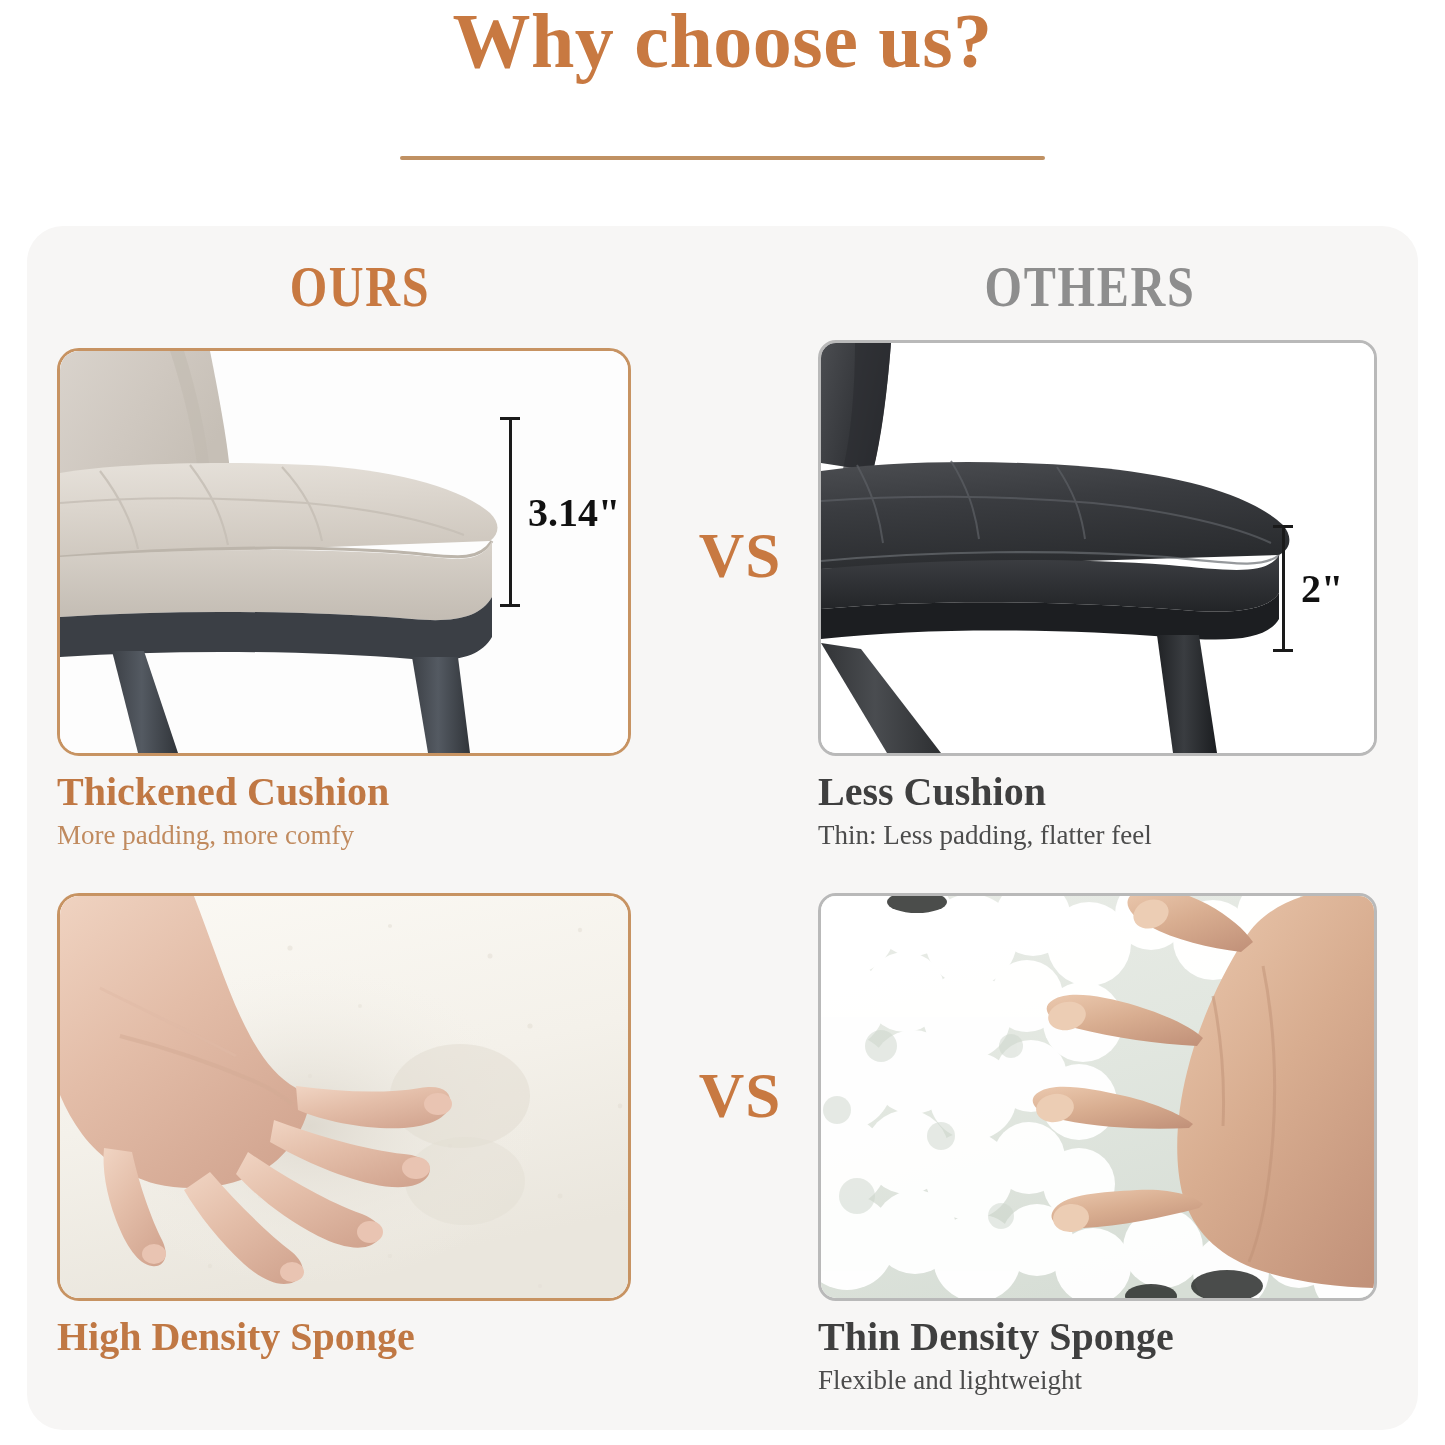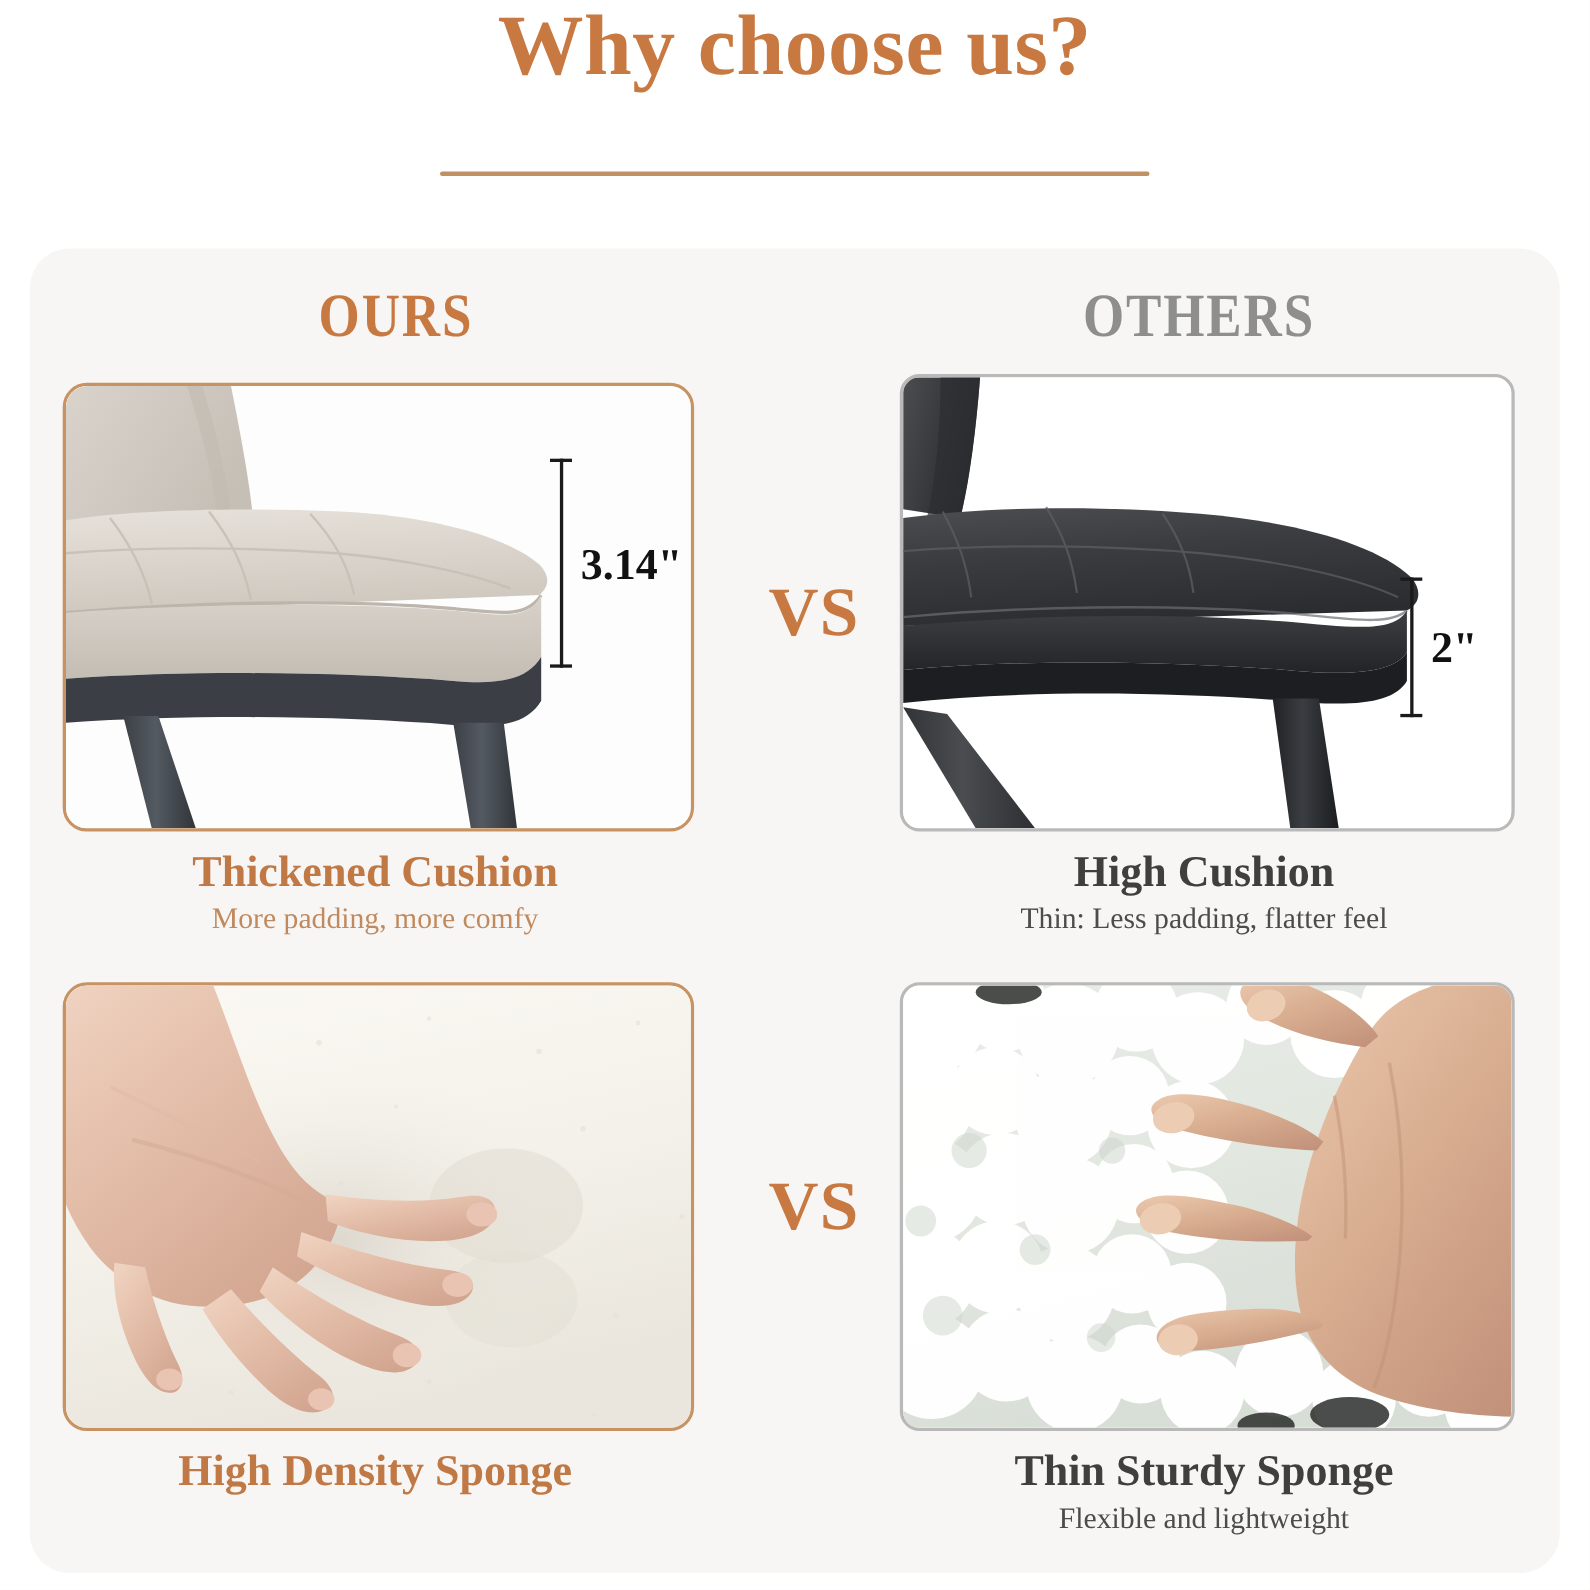--- a/index.html
+++ b/index.html
@@ -107,21 +107,20 @@
     color: #c87941;
     font-family: "Liberation Serif", "DejaVu Serif", serif;
     letter-spacing: 1px;
   }
   #vs-top    { left: 650px; top: 520px; }
   #vs-bottom { left: 650px; top: 1060px; }
 
   
   .caption {
     position: absolute;
-    text-align: center;
   }
   .caption .headline {
     font-size: 40px;
     font-weight: bold;
     line-height: 1.18;
     margin: 0;
     font-family: "Liberation Serif", "DejaVu Serif", serif;
   }
   .caption .sub {
     font-size: 27px;
@@ -311,21 +310,21 @@
   </div>
 </div>
 
 <div class="vs" id="vs-top">VS</div>
 
 <div class="caption ours" id="cap-ours-cushion">
   <p class="headline">Thickened Cushion</p>
   <p class="sub">More padding, more comfy</p>
 </div>
 <div class="caption others" id="cap-others-cushion">
-  <p class="headline">High Cushion</p>
+  <p class="headline">Less Cushion</p>
   <p class="sub">Thin: Less padding, flatter feel</p>
 </div>
 
 <div class="card ours" id="card-ours-sponge">
   <svg class="card-img" viewBox="0 0 568 402" preserveAspectRatio="xMidYMid slice">
     <defs>
       <linearGradient id="foamG" x1="0" y1="0" x2="0.3" y2="1">
         <stop offset="0%" stop-color="#fbf9f4"></stop>
         <stop offset="55%" stop-color="#f4f1ea"></stop>
         <stop offset="100%" stop-color="#eae6dd"></stop>
@@ -496,15 +495,15 @@
     </g>
   </svg>
 </div>
 
 <div class="vs" id="vs-bottom">VS</div>
 
 <div class="caption ours" id="cap-ours-sponge">
   <p class="headline">High Density Sponge</p>
 </div>
 <div class="caption others" id="cap-others-sponge">
-  <p class="headline">Thin Sturdy Sponge</p>
+  <p class="headline">Thin Density Sponge</p>
   <p class="sub">Flexible and lightweight</p>
 </div>
 
 </body></html>

